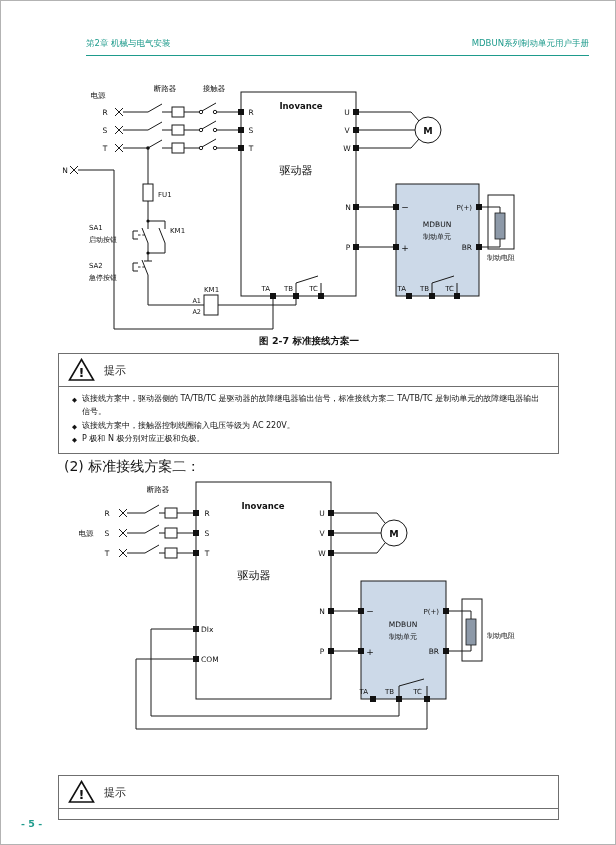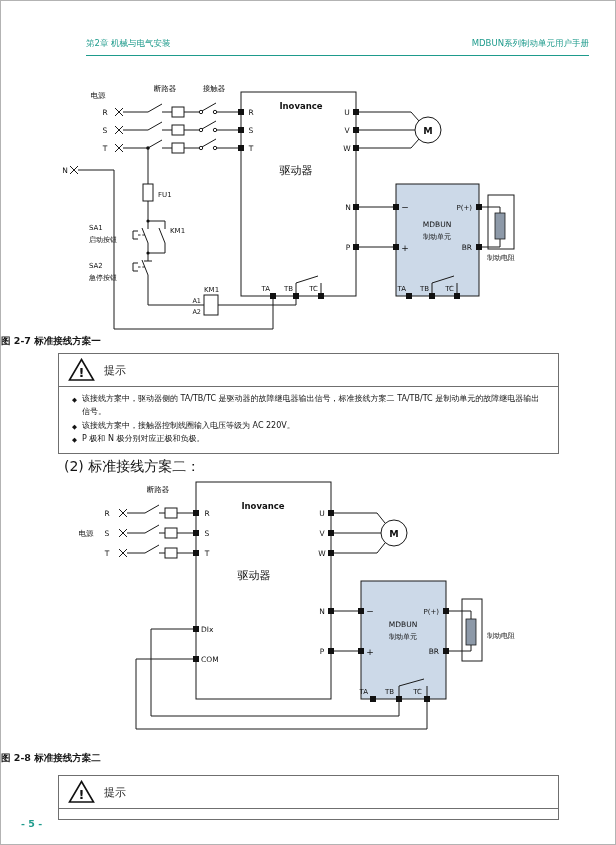--- a/index.html
+++ b/index.html
@@ -13,21 +13,21 @@
   .wire-d{stroke:#1a1a1a;stroke-width:0.9;fill:none;stroke-dasharray:2.5 1.8;}
   .box{fill:#fff;stroke:#1a1a1a;stroke-width:1;}
   .unitbox{fill:var(--unit-fill);stroke:#1a1a1a;stroke-width:1;}
   .resinner{fill:#8d99a8;stroke:#1a1a1a;stroke-width:0.8;}
   .term{fill:#111;}
   .dot{fill:#111;}
   .cc{fill:#fff;stroke:#1a1a1a;stroke-width:1;}
   .t65{font-size:6.5px;} .t7{font-size:7px;} .t75{font-size:7.5px;}
   .t85{font-size:8.5px;font-weight:600;} .t9{font-size:9px;} .t95{font-size:9.5px;font-weight:600;} .t11{font-size:11px;}
   .tm{text-anchor:middle;} .te{text-anchor:end;}
-  .caption{position:absolute;left:0;width:616px;font-size:9.5px;font-weight:600;color:#151515;}
+  .caption{position:absolute;left:0;width:616px;text-align:center;font-size:9.5px;font-weight:600;color:#151515;}
   .note{position:absolute;left:57px;width:501px;border:1px solid #6f6f6f;background:#fff;box-sizing:border-box;}
   .note-head{display:flex;align-items:center;gap:9px;padding:4px 10px 4px 9px;border-bottom:1px solid #6f6f6f;}
   .note-title{font-size:11px;color:#1a1a1a;}
   .note-body{padding:6px 12px 7px 13px;display:flex;flex-direction:column;gap:1px;}
   .bullet{display:flex;gap:5px;font-size:8px;line-height:1.6;color:#141414;}
   .bullet .bchar{font-size:6.5px;padding-top:2px;}
   .sec-head{position:absolute;left:63px;top:457px;font-size:14px;color:#141414;}
   .pagenum{position:absolute;left:20px;top:817px;font-size:9.5px;color:var(--accent);font-weight:600;}
   .note-tail{height:8px;}
 </style>
@@ -283,21 +283,20 @@
       <rect class="term" x="357" y="129" width="6" height="6"></rect>
         <rect class="term" x="357" y="169" width="6" height="6"></rect>
       <rect class="term" x="442" y="129" width="6" height="6"></rect>
         <rect class="term" x="442" y="169" width="6" height="6"></rect>
       <rect class="term" x="369" y="217" width="6" height="6"></rect>
         <rect class="term" x="395" y="217" width="6" height="6"></rect>
         <rect class="term" x="423" y="217" width="6" height="6"></rect>
     </g>
   </svg>
 
-  <div class="caption" style="top:751px">图 2-8  标准接线方案二</div>
 
   <div class="note" style="top:774px;height:45px">
     <div class="note-head">
       <svg width="27" height="24" viewBox="0 0 27 24">
         <polygon points="13.5,1.5 25.5,22 1.5,22" fill="#fff" stroke="#111" stroke-width="1.6"></polygon>
         <text x="13.5" y="19" text-anchor="middle" font-size="13" font-weight="bold">!</text>
       </svg>
       <span class="note-title">提示</span>
     </div>
     <div class="note-tail"></div>

